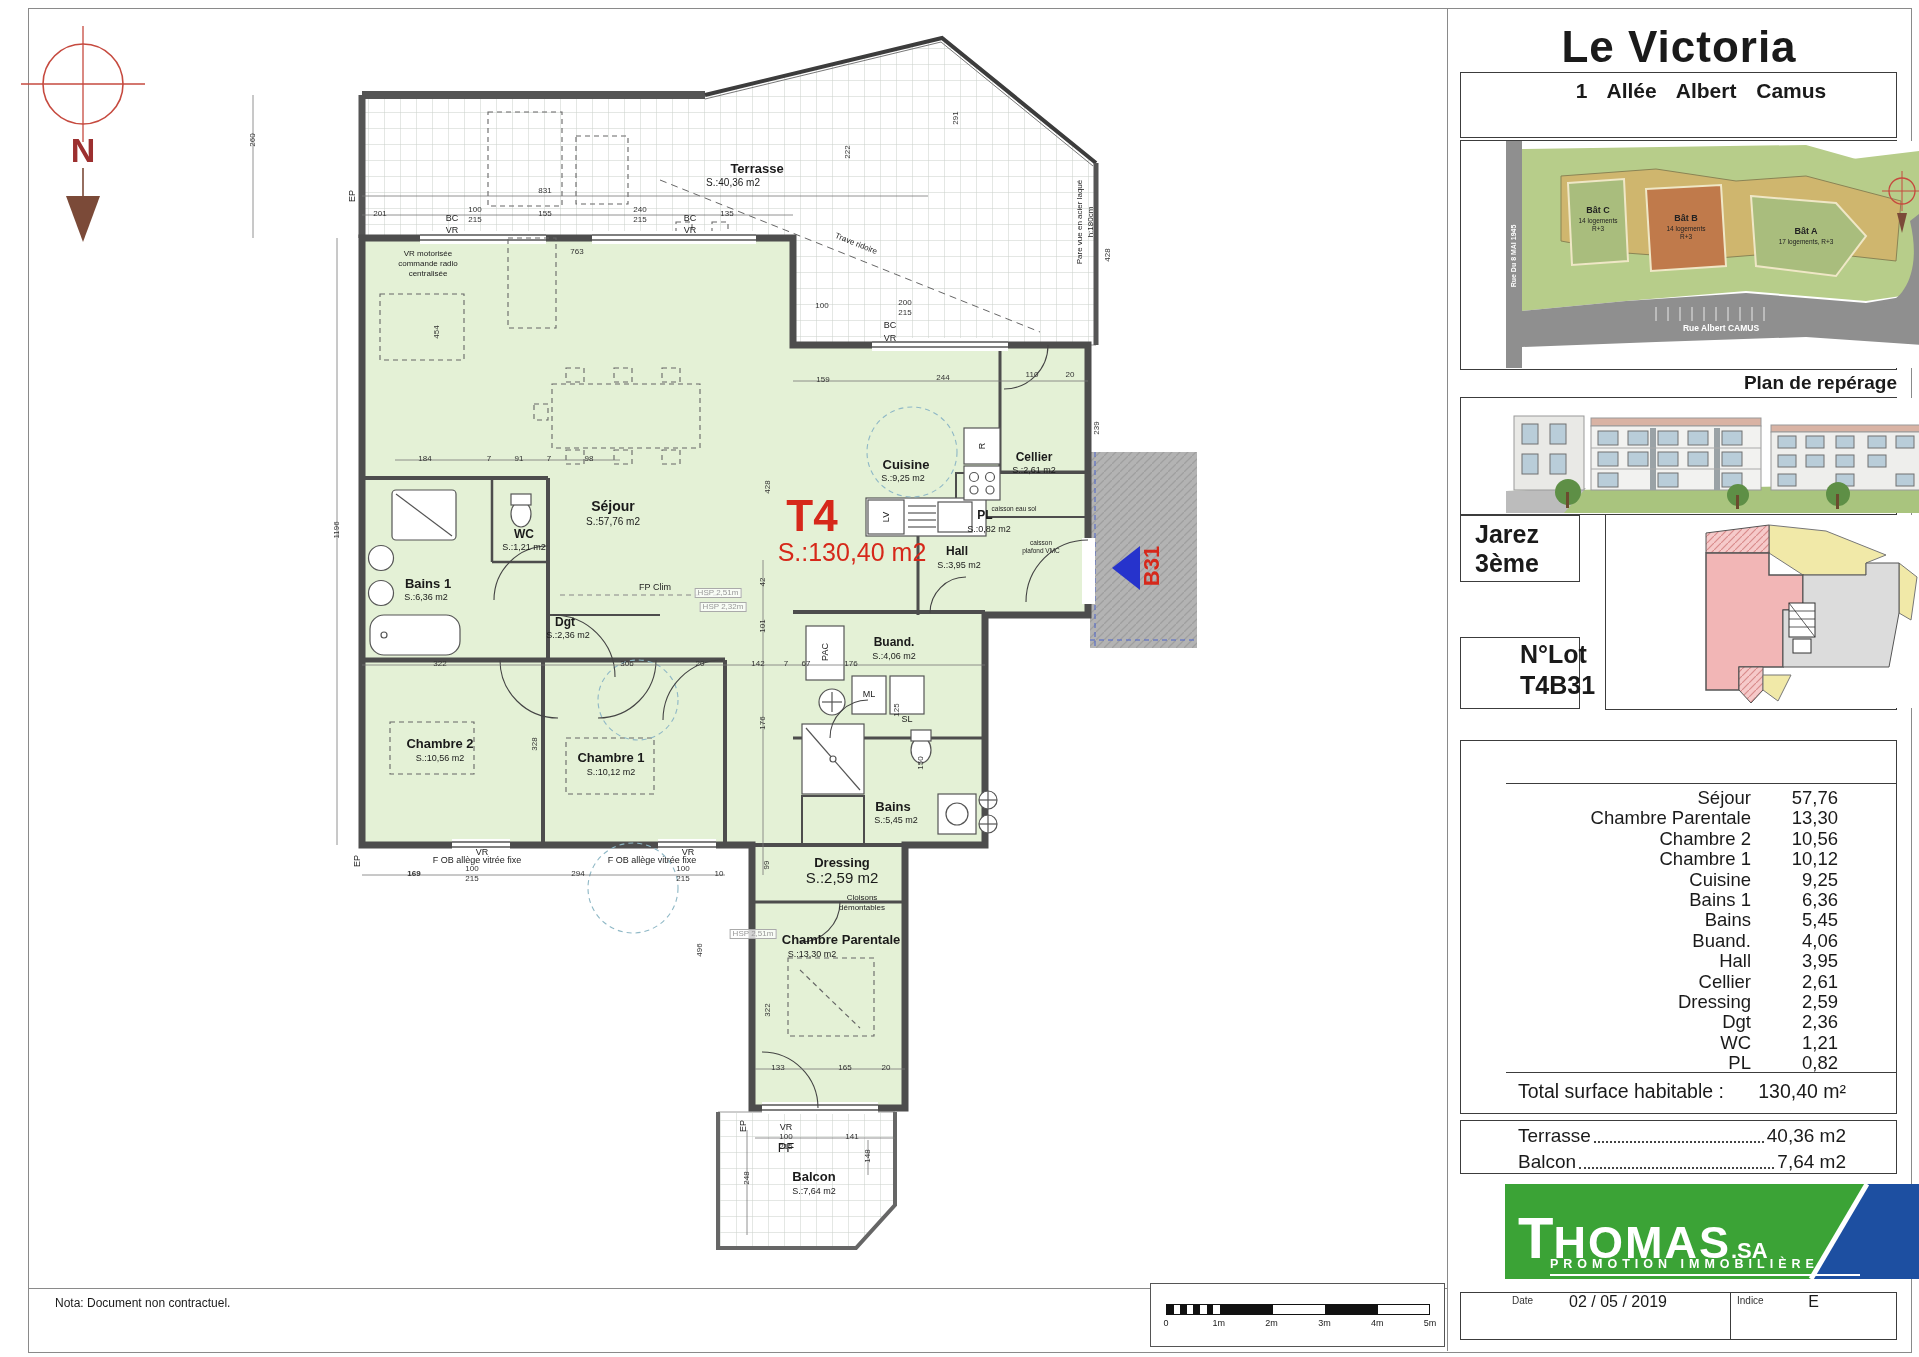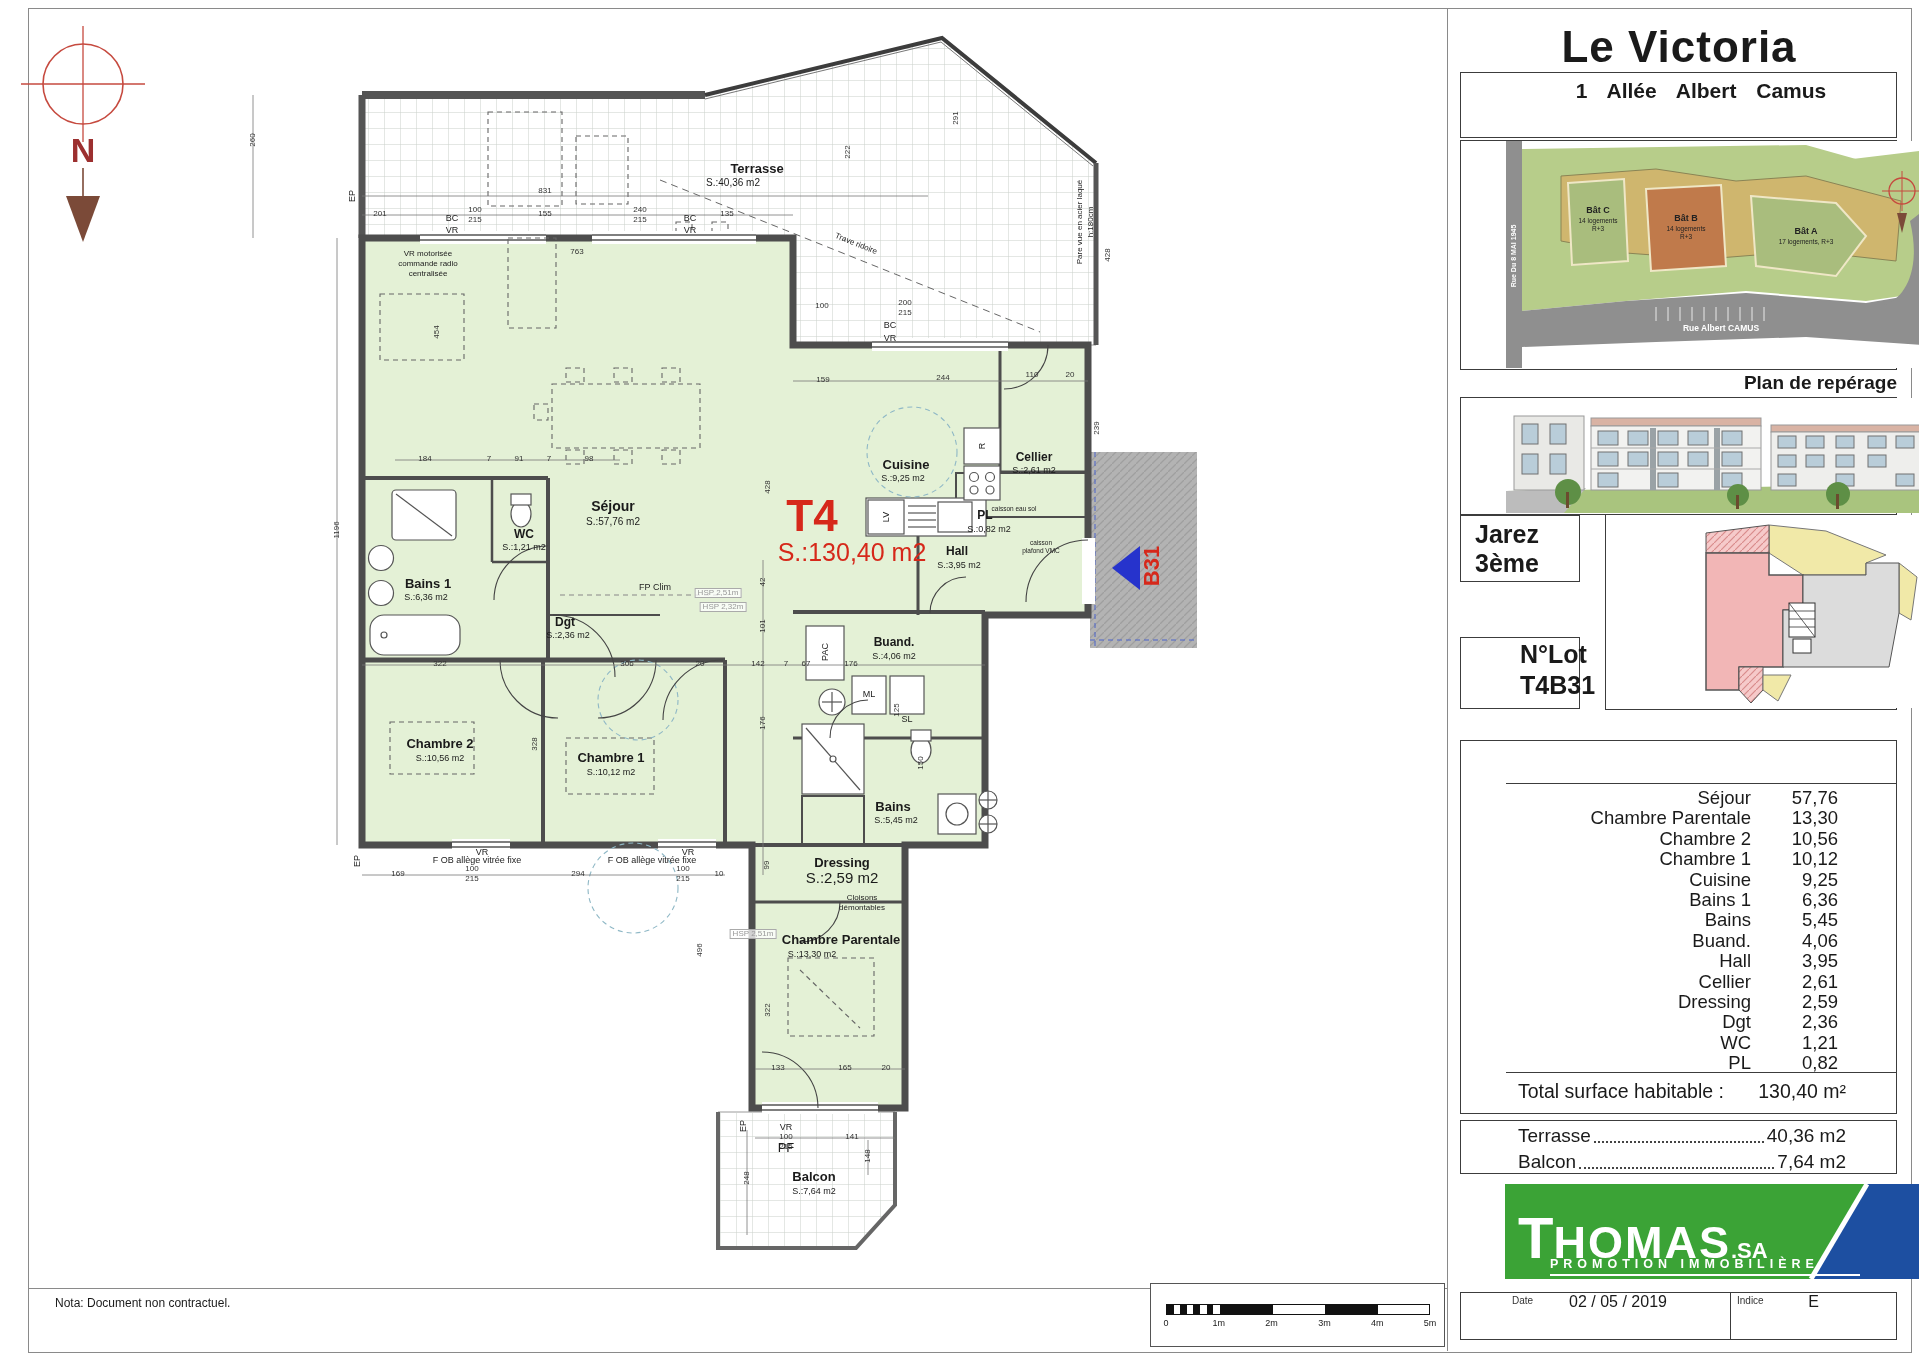--- a/index.html
+++ b/index.html
@@ -372,21 +372,21 @@
       <span class="pt dim" style="left: 758px; top: 664px; font-size: 8px;">142</span>
       <span class="pt dim" style="left: 786px; top: 664px; font-size: 8px;">7</span>
       <span class="pt dim" style="left: 806px; top: 664px; font-size: 8px;">67</span>
       <span class="pt dim" style="left: 851px; top: 664px; font-size: 8px;">176</span>
       <span class="pt dim" style="left: 535px; top: 744px; font-size: 8px; transform: translate(-50%, -50%) rotate(-90deg);">328</span>
       <span class="pt dim" style="left: 763px; top: 723px; font-size: 8px; transform: translate(-50%, -50%) rotate(-90deg);">176</span>
       <span class="pt dim" style="left: 763px; top: 626px; font-size: 8px; transform: translate(-50%, -50%) rotate(-90deg);">101</span>
       <span class="pt dim" style="left: 763px; top: 582px; font-size: 8px; transform: translate(-50%, -50%) rotate(-90deg);">42</span>
       <span class="pt dim" style="left: 921px; top: 763px; font-size: 8px; transform: translate(-50%, -50%) rotate(-90deg);">150</span>
       <span class="pt dim" style="left: 767px; top: 865px; font-size: 8px; transform: translate(-50%, -50%) rotate(-90deg);">99</span>
-      <span class="pt dim" style="left: 398px; top: 874px; font-size: 8px;">169</span>
+      <span class="pt dim" style="left: 414px; top: 874px; font-size: 8px; font-weight: bold;">169</span>
       <span class="pt dim" style="left: 472px; top: 869px; font-size: 8px;">100</span>
       <span class="pt dim" style="left: 472px; top: 879px; font-size: 8px;">215</span>
       <span class="pt dim" style="left: 578px; top: 874px; font-size: 8px;">294</span>
       <span class="pt dim" style="left: 683px; top: 869px; font-size: 8px;">100</span>
       <span class="pt dim" style="left: 683px; top: 879px; font-size: 8px;">215</span>
       <span class="pt dim" style="left: 719px; top: 874px; font-size: 8px;">10</span>
       <span class="pt dim" style="left: 778px; top: 1068px; font-size: 8px;">133</span>
       <span class="pt dim" style="left: 845px; top: 1068px; font-size: 8px;">165</span>
       <span class="pt dim" style="left: 886px; top: 1068px; font-size: 8px;">20</span>
       <span class="pt dim" style="left: 768px; top: 1010px; font-size: 8px; transform: translate(-50%, -50%) rotate(-90deg);">322</span>

